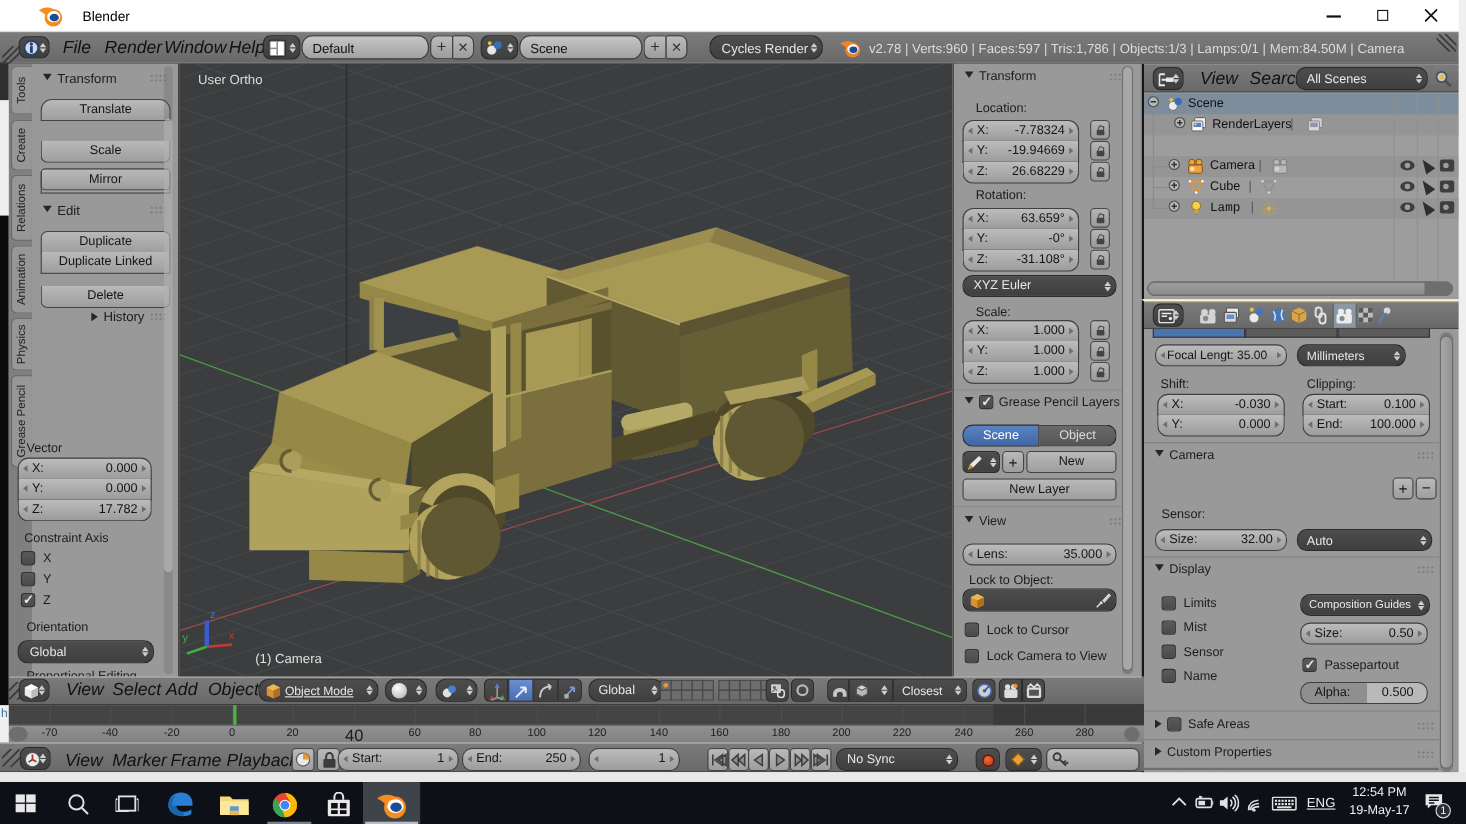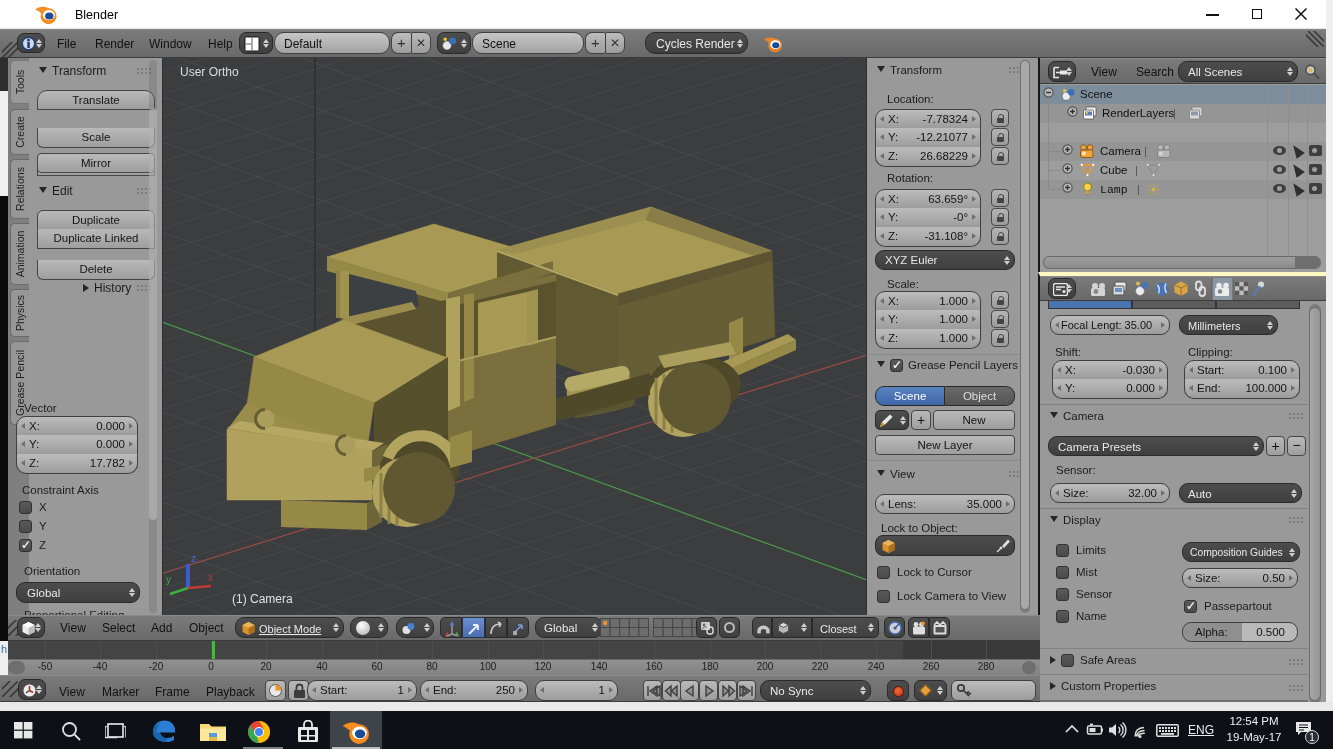--- a/index.html
+++ b/index.html
@@ -1,19 +1,19 @@
 <!DOCTYPE html>
 <html><head><meta charset="utf-8"><style>
 *{margin:0;padding:0;box-sizing:border-box;}
 html,body{width:1333px;height:749px;overflow:hidden;background:#101418;font-family:"Liberation Sans",sans-serif;-webkit-font-smoothing:antialiased;}
 #stage{position:relative;width:1333px;height:749px;}
 .abs{position:absolute;}
 
 .hdr{background:linear-gradient(#7b7b7b,#696969);border-bottom:1px solid #3c3c3c;border-top:1px solid #8a8a8a;}
-.menutxt{color:#111;font-size:12px;line-height:12px;}
+.menutxt{color:#111;font-size:16px;line-height:12px;font-style:italic;}
 .pill-light{background:linear-gradient(#bcbcbc,#9c9c9c);border:1px solid #404040;border-radius:9px;color:#151515;}
 .pill-dark{background:linear-gradient(#4d4d4d,#3f3f3f);border:1px solid #2a2a2a;border-radius:9px;color:#e8e8e8;}
 .btn-light{background:linear-gradient(#b9b9b9,#9e9e9e);border:1px solid #454545;border-radius:4px;color:#141414;}
 .updn{position:absolute;right:4px;top:0;height:100%;display:flex;flex-direction:column;justify-content:center;gap:1px;}
 .updn i{display:block;width:0;height:0;border-left:3.5px solid transparent;border-right:3.5px solid transparent;}
 .updn i.u{border-bottom:4px solid #d4d4d4;}
 .updn i.d{border-top:4px solid #d4d4d4;}
 .updn.dk i.u{border-bottom-color:#cfcfcf;}
 .updn.dk i.d{border-top-color:#cfcfcf;}
 .larr{position:absolute;left:4px;top:50%;margin-top:-3.5px;width:0;height:0;border-top:3.5px solid transparent;border-bottom:3.5px solid transparent;border-right:4px solid #6e6e6e;}
@@ -133,20 +133,21 @@
         </span>
   </div>
 
   <svg class="abs" style="left:763px;top:6px;" width="20" height="18" viewBox="0 0 22 21">
     <circle cx="13.5" cy="12.2" r="8" fill="#e8842a"></circle>
     <path d="M0.3,5.6 C3.5,2.4 9.5,1.8 13.8,4.4 L11.8,9 Z" fill="#e8842a"></path>
     <path d="M0.3,5.6 C4.3,7.6 7.2,9.8 9.2,12.8 L12.8,8.4 Z" fill="#e8842a"></path>
     <ellipse cx="13.8" cy="11.2" rx="6" ry="5.1" fill="#fff"></ellipse>
     <ellipse cx="14.3" cy="12" rx="4.2" ry="3.5" fill="#1b4c96"></ellipse>
   </svg>
+  <div class="abs" style="left:790px;top:8px;font-size:12px;color:#dcdcdc;">v2.78 | Verts:960 | Faces:597 | Tris:1,786 | Objects:1/3 | Lamps:0/1 | Mem:84.50M | Camera</div>
 
   <svg class="abs" style="left:1306px;top:2px;" width="18" height="16" viewBox="0 0 18 16">
         <path d="M2,0 L18,16 M6,-2 L22,14 M-2,2 L14,18" stroke="#3a3a3a" stroke-width="1.6" fill="none"></path>
       </svg>
 </div>
 
 <div id="tshelf" class="abs" style="left:8px;top:58px;width:155px;height:557px;background:#999999;border-right:1px solid #2f2f2f;overflow:hidden;">
   <div class="abs" style="left:0;top:0;width:21px;height:559px;background:#7f7f7f;"></div>
   <div class="tab on" style="top:2px;height:44px;">
         <span>Tools</span>
@@ -378,21 +379,21 @@
   <div class="abs pill-light nfield stTop" style="left:8px;top:51px;width:106px;height:20px;">
         <span class="larr"></span>
         <span class="rarr"></span>
         <span class="nk">X:</span>
         <span class="nv">-7.78324</span>
       </div>
   <div class="abs pill-light nfield stMid" style="left:8px;top:70px;width:106px;height:20px;">
         <span class="larr"></span>
         <span class="rarr"></span>
         <span class="nk">Y:</span>
-        <span class="nv">-12.21077</span>
+        <span class="nv">-19.94669</span>
       </div>
   <div class="abs pill-light nfield stBot" style="left:8px;top:89px;width:106px;height:20px;">
         <span class="larr"></span>
         <span class="rarr"></span>
         <span class="nk">Z:</span>
         <span class="nv">26.68229</span>
       </div>
   <div class="lockb" style="left:124px;top:51px;"></div>
   <div class="lockb" style="left:124px;top:70px;"></div>
   <div class="lockb" style="left:124px;top:89px;"></div>
@@ -632,21 +633,21 @@
 
   <div class="abs" style="left:227px;top:26px;width:1px;height:172px;background:#8f8f8f;"></div>
   <div class="abs" style="left:248px;top:26px;width:1px;height:172px;background:#8f8f8f;"></div>
   <div class="abs" style="left:267px;top:26px;width:1px;height:172px;background:#8f8f8f;"></div>
 
   <div class="abs" style="left:3px;top:198px;width:278px;height:13px;background:#777;border-radius:7px;"></div>
   <div class="abs" style="left:3px;top:198px;width:266px;height:13px;background:linear-gradient(#9e9e9e,#8b8b8b);border-radius:7px;border:1px solid #6a6a6a;"></div>
   <div class="abs" style="left:255px;top:198px;width:26px;height:13px;background:#6e6e6e;border-radius:0 7px 7px 0;"></div>
 </div>
 
-<div id="props" class="abs" style="left:1038px;top:272px;width:288px;height:432px;background:#999999;border-left:2px solid #161616;border-top:4px solid #fef9c3;overflow:hidden;">
+<div id="props" class="abs" style="left:1038px;top:272px;width:288px;height:432px;background:#999999;border-left:2px solid #161616;border-top:2px solid #fef9c3;overflow:hidden;">
   <div class="hdr abs" style="left:0;top:0;width:286px;height:25px;"></div>
   <div class="abs pill-dark" style="left:8px;top:2px;width:28px;height:21px;border-radius:7px;">
     <svg class="abs" style="left:4px;top:4px;" width="15" height="13" viewBox="0 0 15 13">
       <rect x="0.5" y="0.5" width="14" height="12" rx="2" fill="none" stroke="#e8e8e8" stroke-width="1.4"></rect>
       <path d="M3,4 H12 M3,6.5 H8" stroke="#e8e8e8" stroke-width="1.4"></path>
           <circle cx="11" cy="8.5" r="1.6" fill="#e8e8e8"></circle>
     </svg>
     <span class="updn dk" style="right:3px;">
           <i class="u"></i>
           <i class="d"></i>
@@ -742,27 +743,20 @@
       </div>
   <div class="abs pill-light nfield stBot" style="left:144px;top:103px;width:116px;height:20px;">
         <span class="larr"></span>
         <span class="rarr"></span>
         <span class="nk">End:</span>
         <span class="nv">100.000</span>
       </div>
   <div class="abs" style="left:0;top:128px;width:268px;height:1px;background:#828282;"></div>
   <div class="abs lbl" style="left:10px;top:134px;"><span class="ptri"></span>Camera</div>
   <div class="grip" style="right:22px;top:136px;"></div>
-  <div class="abs pill-dark" style="left:8px;top:160px;width:216px;height:20px;">
-    <div style="position:absolute;left:9px;top:3.5px;font-size:11.5px;">Camera Presets</div>
-    <span class="updn dk">
-          <i class="u"></i>
-          <i class="d"></i>
-        </span>
-  </div>
   <div class="abs btn-light" style="left:226px;top:160px;width:19px;height:20px;font-size:14px;text-align:center;line-height:18px;">+</div>
   <div class="abs btn-light" style="left:247px;top:160px;width:19px;height:20px;font-size:14px;text-align:center;line-height:16px;">−</div>
   <div class="abs lbl" style="left:16px;top:188px;">Sensor:</div>
   <div class="abs pill-light nfield" style="left:10px;top:207px;width:120px;height:20px;">
         <span class="larr"></span>
         <span class="rarr"></span>
         <span class="nk">Size:</span>
         <span class="nv">32.00</span>
       </div>
   <div class="abs pill-dark" style="left:139px;top:207px;width:123px;height:20px;">
@@ -994,26 +988,26 @@
       <div class="abs" style="left:710px;top:0;width:1px;height:18px;background:#4e4e4e;"></div>
       <div class="abs" style="left:765px;top:0;width:1px;height:18px;background:#4e4e4e;"></div>
       <div class="abs" style="left:820px;top:0;width:1px;height:18px;background:#4e4e4e;"></div>
       <div class="abs" style="left:876px;top:0;width:1px;height:18px;background:#4e4e4e;"></div>
       <div class="abs" style="left:931px;top:0;width:1px;height:18px;background:#4e4e4e;"></div>
       <div class="abs" style="left:986px;top:0;width:1px;height:18px;background:#4e4e4e;"></div>
   <div class="abs" style="left:212px;top:0;width:3px;height:18px;background:#4cb445;"></div>
   <div class="abs" style="left:8px;top:18px;width:1032px;height:16px;background:linear-gradient(#909090,#828282);border-top:1px solid #6a6a6a;"></div>
   <div class="abs" style="left:8px;top:20px;width:17px;height:13px;background:#6e6e6e;border-radius:7px;"></div>
       <div class="abs" style="left:1022px;top:20px;width:14px;height:13px;background:#6e6e6e;border-radius:7px;"></div>
-  <div class="abs" style="left:25px;top:20px;width:40px;text-align:center;font-size:10px;color:#1d1d1d;">-50</div>
+  <div class="abs" style="left:25px;top:20px;width:40px;text-align:center;font-size:10px;color:#1d1d1d;">-70</div>
       <div class="abs" style="left:80px;top:20px;width:40px;text-align:center;font-size:10px;color:#1d1d1d;">-40</div>
       <div class="abs" style="left:136px;top:20px;width:40px;text-align:center;font-size:10px;color:#1d1d1d;">-20</div>
       <div class="abs" style="left:191px;top:20px;width:40px;text-align:center;font-size:10px;color:#1d1d1d;">0</div>
       <div class="abs" style="left:246px;top:20px;width:40px;text-align:center;font-size:10px;color:#1d1d1d;">20</div>
-      <div class="abs" style="left:302px;top:20px;width:40px;text-align:center;font-size:10px;color:#1d1d1d;">40</div>
+      <div class="abs" style="left:302px;top:20px;width:40px;text-align:center;font-size:15px;color:#1d1d1d;">40</div>
       <div class="abs" style="left:357px;top:20px;width:40px;text-align:center;font-size:10px;color:#1d1d1d;">60</div>
       <div class="abs" style="left:412px;top:20px;width:40px;text-align:center;font-size:10px;color:#1d1d1d;">80</div>
       <div class="abs" style="left:468px;top:20px;width:40px;text-align:center;font-size:10px;color:#1d1d1d;">100</div>
       <div class="abs" style="left:523px;top:20px;width:40px;text-align:center;font-size:10px;color:#1d1d1d;">120</div>
       <div class="abs" style="left:579px;top:20px;width:40px;text-align:center;font-size:10px;color:#1d1d1d;">140</div>
       <div class="abs" style="left:634px;top:20px;width:40px;text-align:center;font-size:10px;color:#1d1d1d;">160</div>
       <div class="abs" style="left:690px;top:20px;width:40px;text-align:center;font-size:10px;color:#1d1d1d;">180</div>
       <div class="abs" style="left:745px;top:20px;width:40px;text-align:center;font-size:10px;color:#1d1d1d;">200</div>
       <div class="abs" style="left:800px;top:20px;width:40px;text-align:center;font-size:10px;color:#1d1d1d;">220</div>
       <div class="abs" style="left:856px;top:20px;width:40px;text-align:center;font-size:10px;color:#1d1d1d;">240</div>

